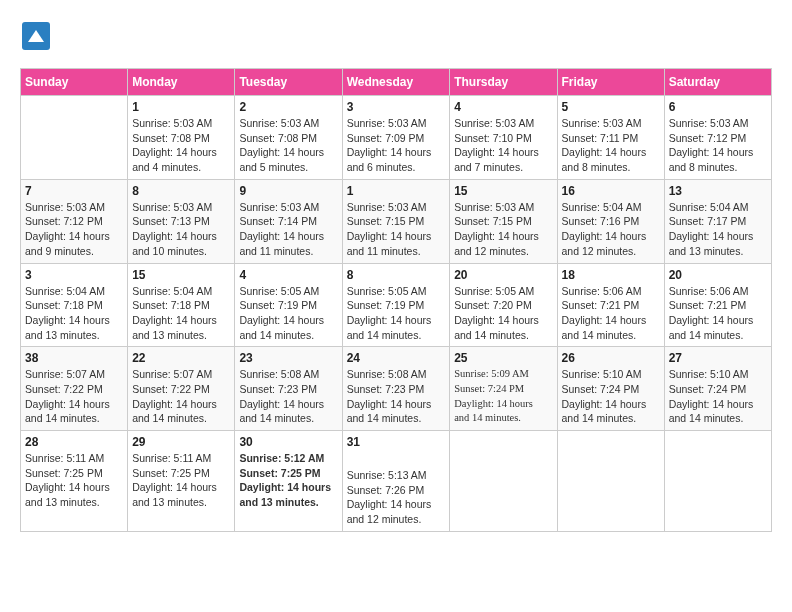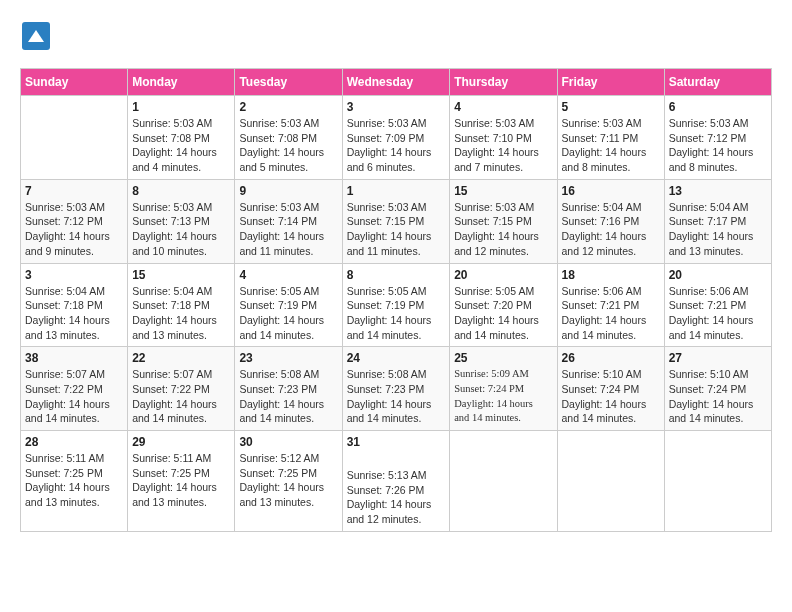--- a/index.html
+++ b/index.html
@@ -332,21 +332,21 @@
         </td>
         <td>
           <div class="day-number">29</div>
           <div class="day-info" style="white-space: pre-line;">Sunrise: 5:11 AM
 Sunset: 7:25 PM
 Daylight: 14 hours
 and 13 minutes.</div>
         </td>
         <td>
           <div class="day-number">30</div>
-          <div class="day-info" style="white-space: pre-line;">Sunrise: 5:12 AM
+          <div class="day-info" style="white-space: pre-line; font-weight: bold;">Sunrise: 5:12 AM
 Sunset: 7:25 PM
 Daylight: 14 hours
 and 13 minutes.</div>
         </td>
         <td>
           <div class="day-number">31</div>
           <div class="day-info" style="white-space: pre-line; margin-top: 19px;">Sunrise: 5:13 AM
 Sunset: 7:26 PM
 Daylight: 14 hours
 and 12 minutes.</div>

